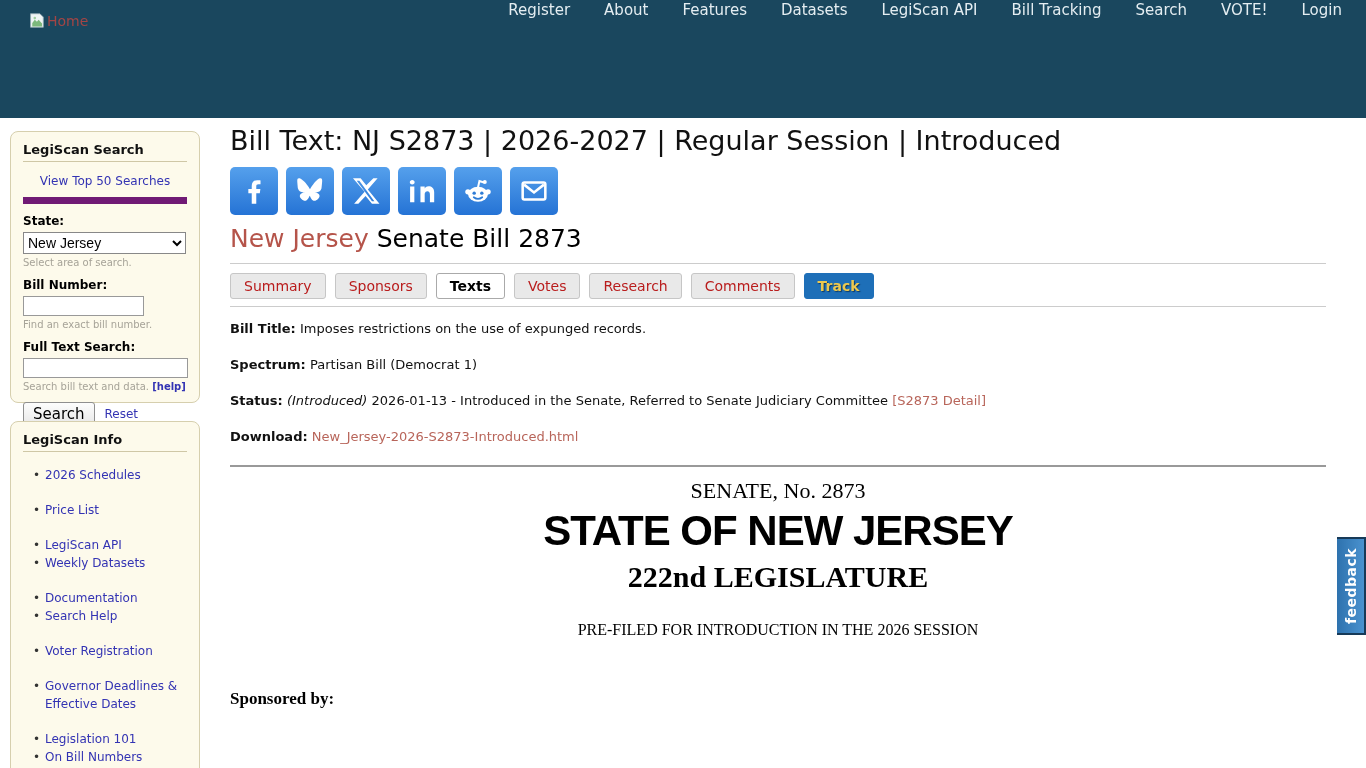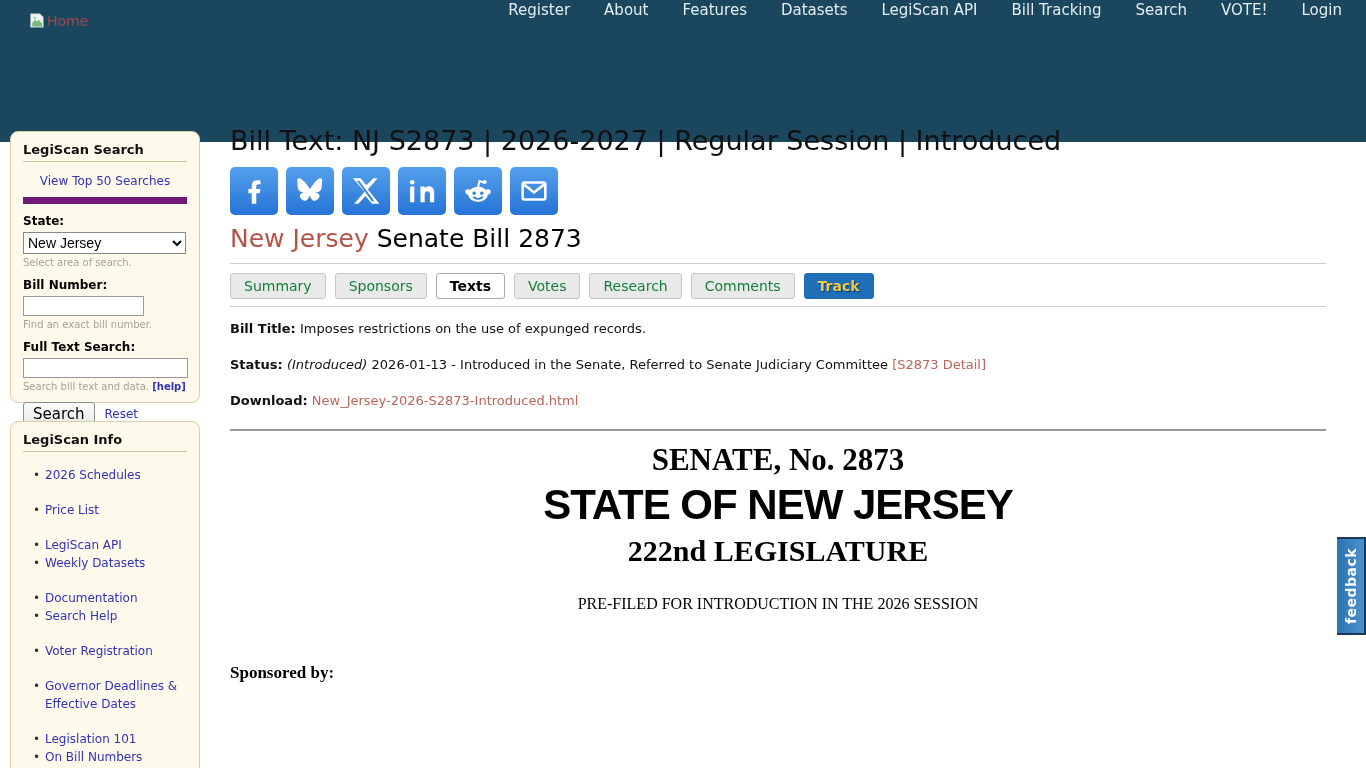--- a/index.html
+++ b/index.html
@@ -1,20 +1,20 @@
 <!DOCTYPE html>
 <html><head>
 <meta charset="utf-8">
 <style>
   * { margin:0; padding:0; box-sizing:border-box; }
   html,body { width:1366px; height:768px; overflow:hidden; background:#fff;
     font-family:"DejaVu Sans","Liberation Sans",sans-serif; }
 
   
-  .header { position:absolute; left:0; top:0; width:1366px; height:142px; background:#1a475e; }
+  .header { position:absolute; left:0; top:0; width:1366px; height:118px; background:#1a475e; }
   .logo { position:absolute; left:28px; top:12px; display:flex; align-items:center; gap:2px; color:#a34545; font-size:14px; text-decoration:none; cursor:pointer; }
   .topnav { position:absolute; right:24px; top:1px; display:flex; gap:34px; }
   .topnav span { color:#e4edf1; font-size:15px; cursor:pointer; }
 
   
   .sidebox { position:absolute; left:10px; width:190px; background:#fdfaeb; border:1px solid #d6cfae; border-radius:8px; padding:10px 12px; }
   .box-search { top:131px; height:272px; }
   .box-info { top:421px; height:400px; }
   .sidebox h3 { font-size:13px; font-weight:bold; color:#111; border-bottom:1px solid #cfc7a6; padding-bottom:4px; }
   .view-top { text-align:center; margin:8px 0 6px; border-bottom:7px solid #701a75; padding-bottom:8px; }
@@ -39,36 +39,36 @@
   h1.page-title { font-size:27px; font-weight:500; color:#111; }
   .share-row { margin-top:11px; display:flex; gap:8px; }
   .share-btn { width:48px; height:48px; border-radius:5px; background:linear-gradient(#55a0ec,#2573d5); display:flex; align-items:center; justify-content:center; cursor:pointer; }
   .share-btn svg { width:34px; height:34px; }
   h2.bill-heading { margin-top:9px; font-size:25px; font-weight:500; }
   h2.bill-heading a { color:#b5544a; text-decoration:none; cursor:pointer; }
   .ext-link-row { margin-top:6px; font-size:13px; }
   .ext-link-row a { color:#b8655a; text-decoration:none; cursor:pointer; }
   hr.light { border:none; border-top:1px solid #ccc; margin-top:10px; }
   .tabs { margin-top:9px; display:flex; gap:9px; }
-  .tab { font-size:14px; padding:4px 13px; border:1px solid #c6c6c6; border-radius:3px; background:#e9e9e9; color:#15803d; cursor:pointer; font-family:inherit; }
+  .tab { font-size:14px; padding:4px 13px; border:1px solid #c6c6c6; border-radius:3px; background:#e9e9e9; color:#b91c1c; cursor:pointer; font-family:inherit; }
   .tab.active { background:#fff; border-color:#aaa; color:#000; font-weight:bold; }
   .tab.track { background:#1e6fb8; border-color:#1e6fb8; color:#edc84e; font-weight:bold; text-shadow:1px 1px 1px #0d3a66; }
   hr.light2 { border:none; border-top:1px solid #ccc; margin-top:7px; }
   .doc-tabbar { margin-top:6px; border-bottom:2px solid #8a8a8a; }
   .doc-tab { display:inline-block; margin-left:13px; margin-bottom:-2px; padding:4px 14px 5px; background:#fff; border:1px solid #909090; border-bottom:2px solid #fff; font-size:14px; font-weight:bold; cursor:pointer; }
   .details { margin-top:14px; }
   .detail { font-size:13px; line-height:16px; margin-bottom:20px; color:#111; }
   .detail b { font-weight:bold; }
   .detail i { font-style:italic; }
   .detail a { color:#b8655a; text-decoration:none; cursor:pointer; }
   hr.heavy { border:none; border-top:2px solid #999; margin-top:5px; }
 
   
   .doc { margin-top:11px; text-align:center; color:#000; }
-  .doc-line1 { font-family:"Liberation Serif","DejaVu Serif",serif; font-weight:bold; font-size:31px; }
+  .doc-line1 { font-family:"Liberation Serif","DejaVu Serif",serif; font-weight:normal; font-size:22px; }
   .doc-line2 { font-family:"Liberation Sans","DejaVu Sans",sans-serif; font-weight:bold; font-size:42px; margin-top:3px; letter-spacing:-1px; }
   .doc-line3 { font-family:"Liberation Serif","DejaVu Serif",serif; font-weight:bold; font-size:30px; margin-top:5px; }
   .doc-line4 { font-family:"Liberation Serif","DejaVu Serif",serif; font-size:16px; margin-top:27px; }
   .sponsored { font-family:"Liberation Serif","DejaVu Serif",serif; font-weight:bold; font-size:17px; margin-top:50px; text-align:left; }
 
   
   .feedback { position:absolute; right:0; top:537px; width:29px; height:98px; background:linear-gradient(90deg,#4a92cf,#2e72ae); border:2px solid #173a58; border-right:none; color:#fff; font-size:14px; font-weight:bold; writing-mode:vertical-rl; transform:rotate(180deg); display:flex; align-items:center; justify-content:center; letter-spacing:.5px; cursor:pointer; }
 </style>
 </head>
 <body>
@@ -211,20 +211,23 @@
   </div>
 
   <hr class="light2">
 
 
   <div class="details">
     <p class="detail">
       <b>Bill Title:</b> <span>Imposes restrictions on the use of expunged records.</span>
     </p>
     <p class="detail">
+      <b>Spectrum:</b> <span>Partisan Bill (Democrat 1)</span>
+    </p>
+    <p class="detail">
       <b>Status:</b> <i>(Introduced)</i> <span>2026-01-13 - Introduced in the Senate, Referred to Senate Judiciary Committee</span> <a>[S2873 Detail]</a>
     </p>
     <p class="detail">
       <b>Download:</b> <a>New_Jersey-2026-S2873-Introduced.html</a>
     </p>
   </div>
 
   <hr class="heavy">
 
   <div class="doc">

